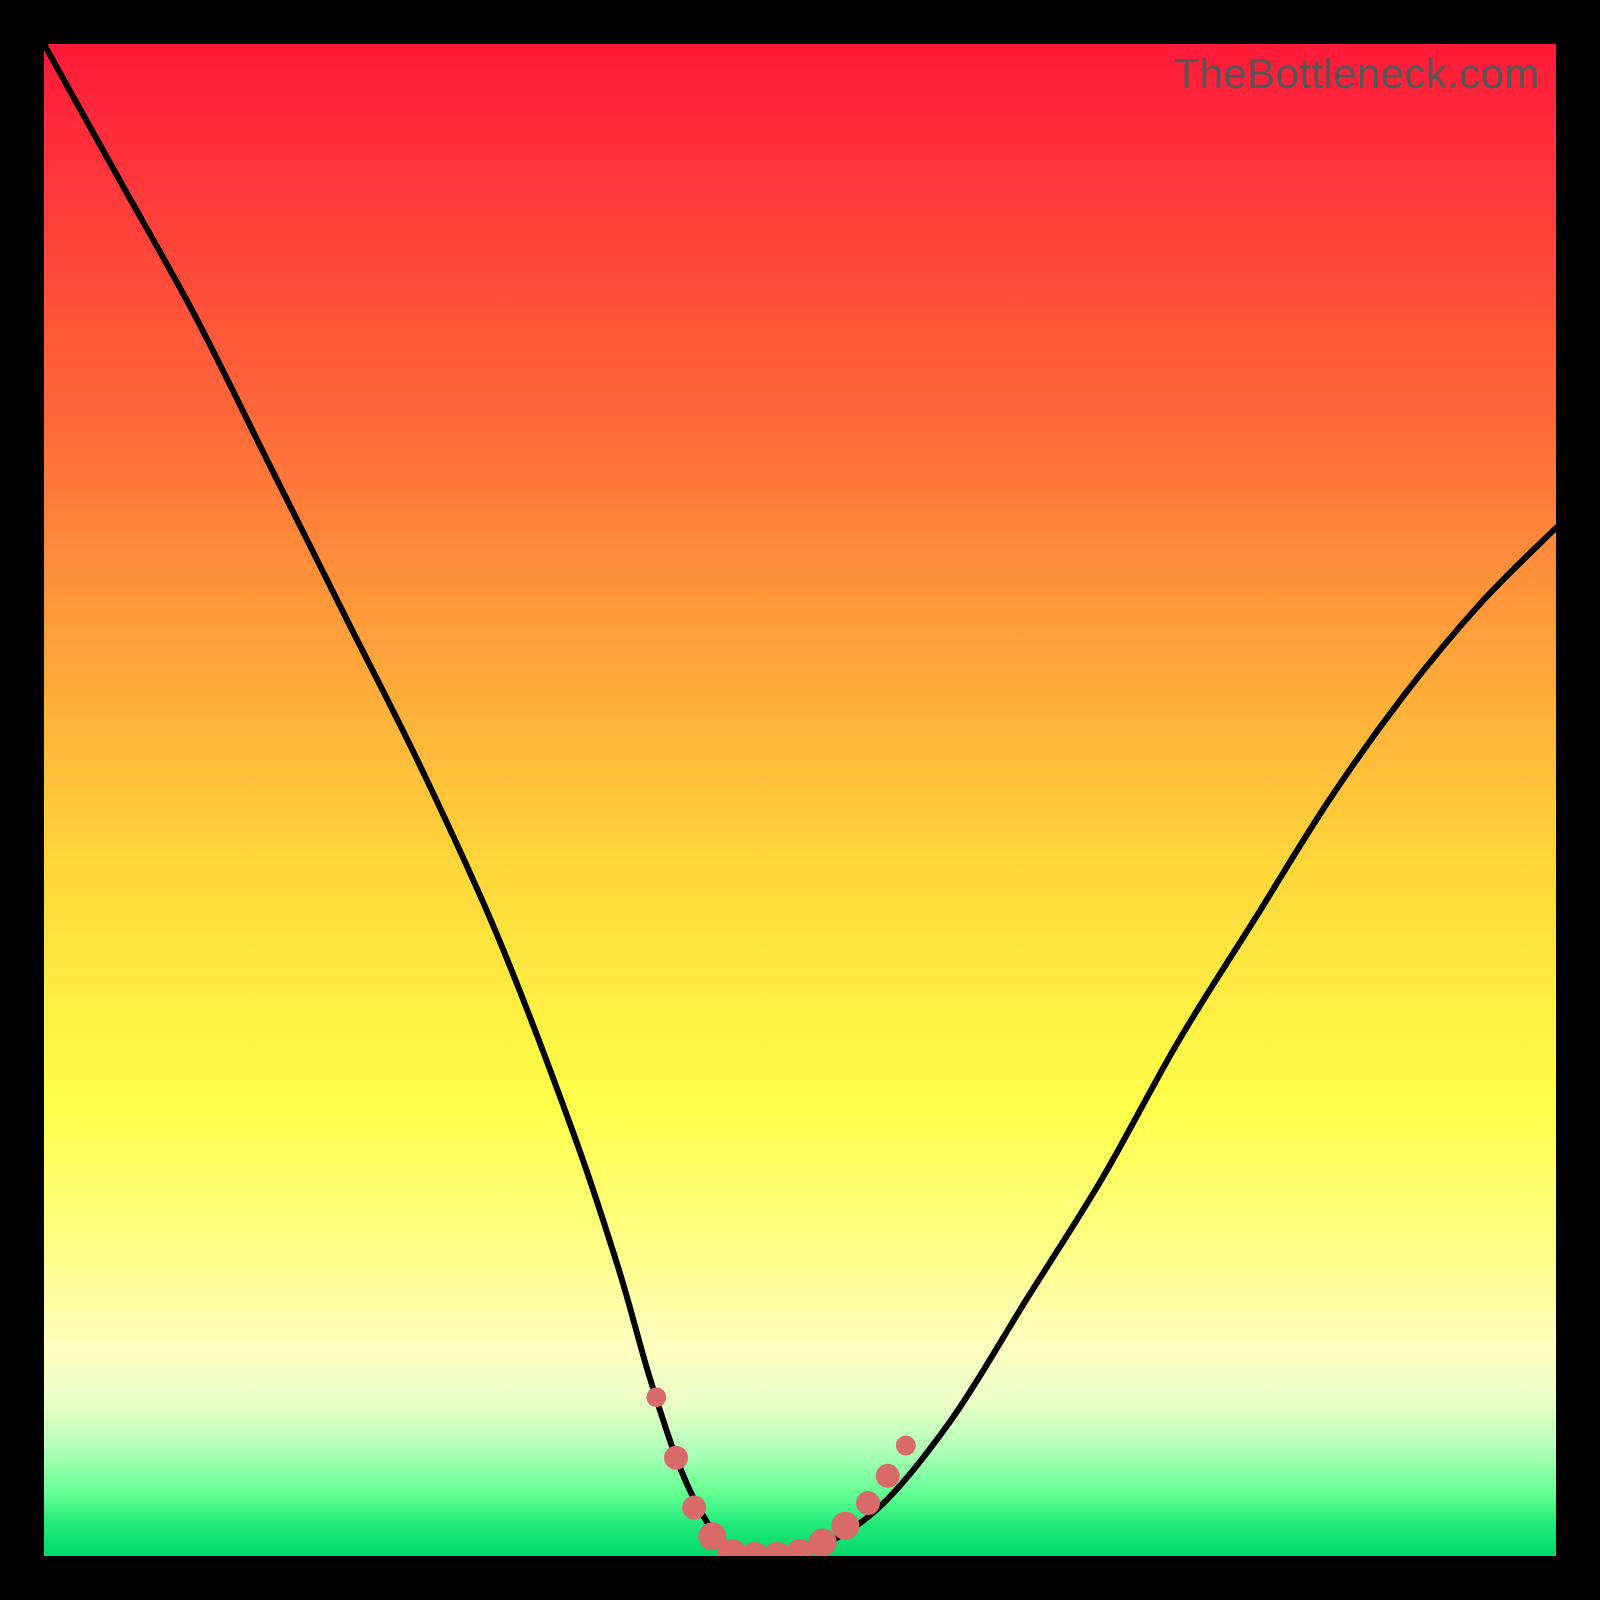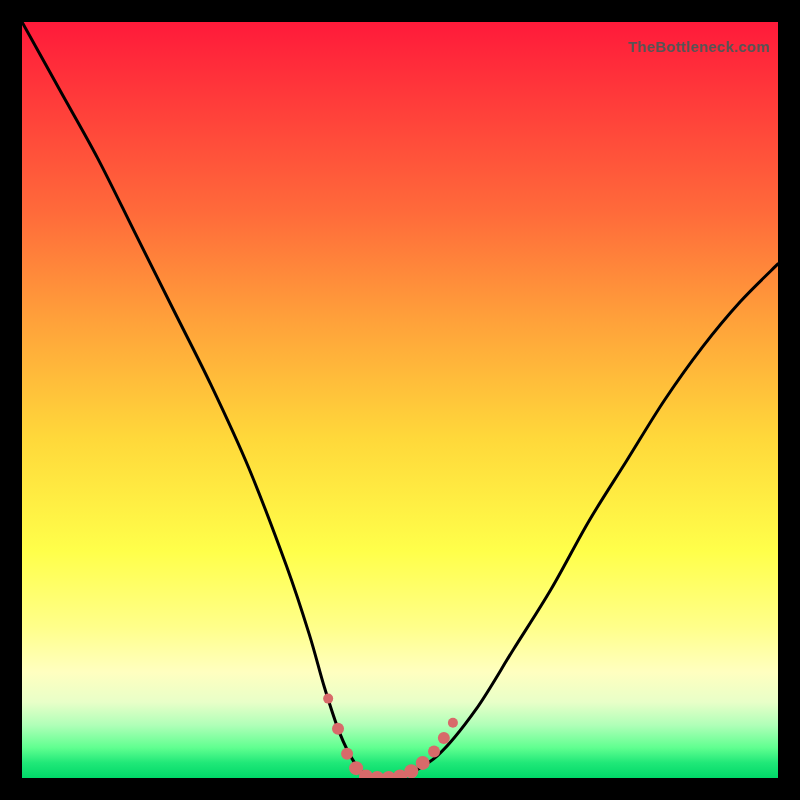--- a/index.html
+++ b/index.html
@@ -27,26 +27,26 @@
       #ffffc0 86%,
       #e8ffc8 90%,
       #b0ffb8 93%,
       #60ff90 96%,
       #20e878 98%,
       #00d868 100%
     );
   }
   .watermark {
     position: absolute;
-    top: 16px;
+    top: 4px;
     right: 8px;
     font-family: Arial, sans-serif;
-    font-size: 15px;
+    font-size: 21px;
     color: #555;
-    font-weight: 700;
+    font-weight: 400;
     letter-spacing: 0.2px;
   }
   svg.curve {
     position: absolute;
     left: 0;
     top: 0;
     width: 756px;
     height: 756px;
   }
 </style>

